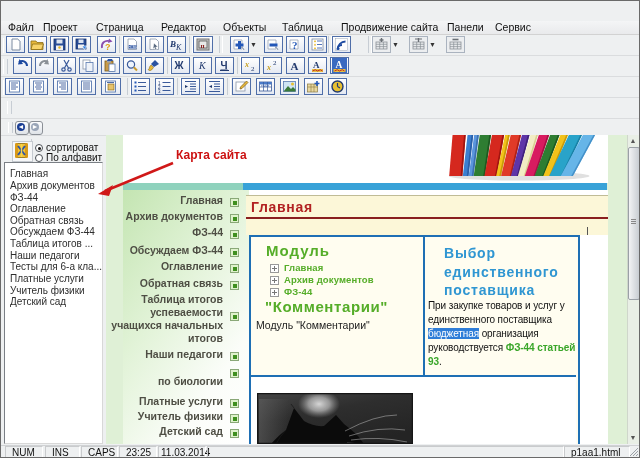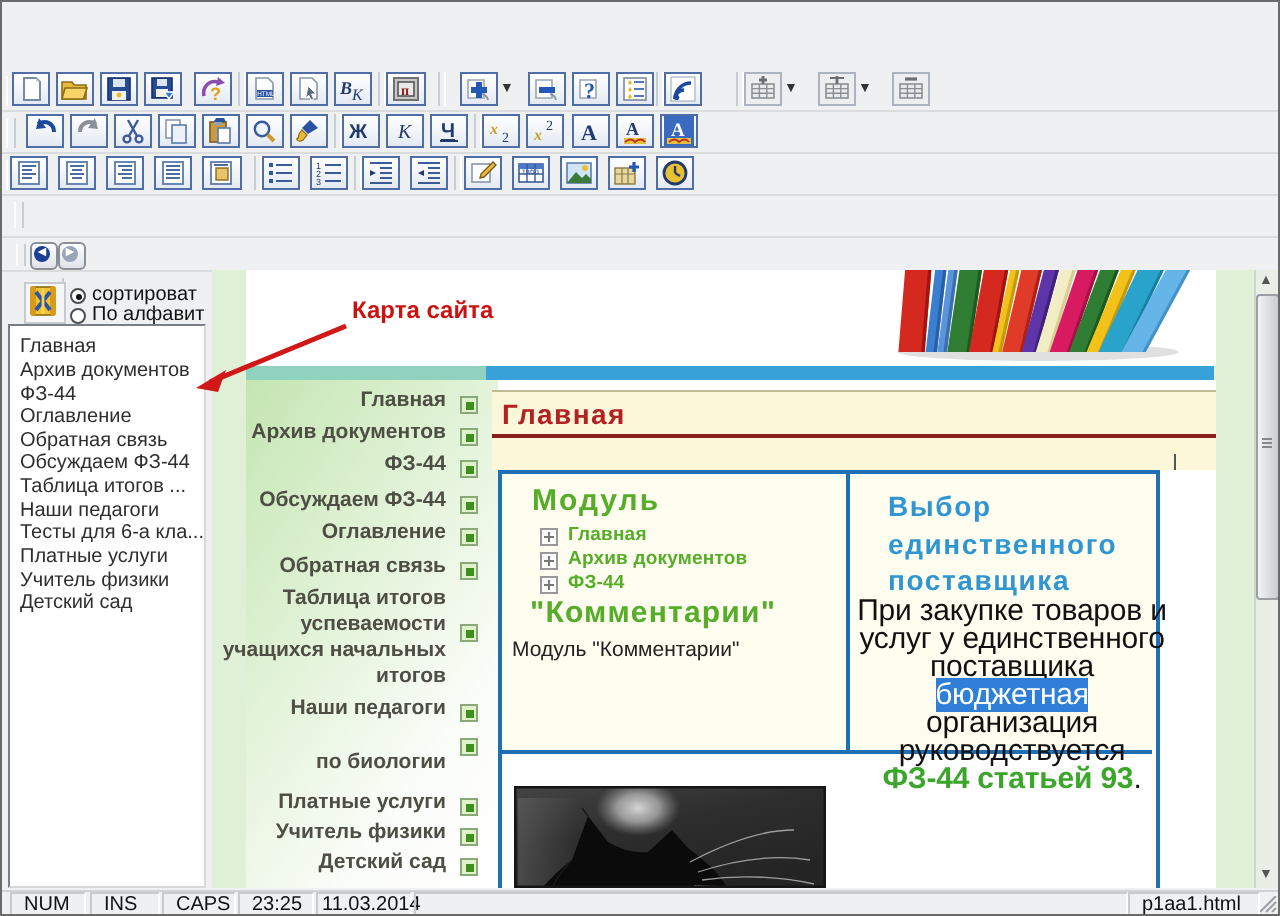--- a/index.html
+++ b/index.html
@@ -49,20 +49,31 @@
   .preview{position:absolute;left:105px;top:134px;width:533px;height:309px;background:#dff0d6;overflow:hidden;}
   .statusbar{position:absolute;left:0;top:444px;width:638px;height:12px;background:#eef0f1;border-top:1px solid #d0d2d4;font-size:10px;color:#111;}
   .scell{position:absolute;top:0px;height:11px;border-left:1px solid #c9cbcd;border-top:1px solid #c9cbcd;border-right:1px solid #fff;border-bottom:1px solid #fff;}
   .scell span{position:absolute;left:6px;top:0px;font-size:10px;}
 </style>
 </head>
 <body>
 <div class="win">
 
 
+  <div class="menubar">
+    <span style="left:7px">Файл</span>
+    <span style="left:42px">Проект</span>
+    <span style="left:95px">Страница</span>
+    <span style="left:160px">Редактор</span>
+    <span style="left:222px">Объекты</span>
+    <span style="left:281px">Таблица</span>
+    <span style="left:340px">Продвижение сайта</span>
+    <span style="left:446px">Панели</span>
+    <span style="left:494px">Сервис</span>
+  </div>
 
   <div class="tbrow" style="top:34px;height:20px;" id="tb1">
       <div class="grip" style="left:2px;top:3px;height:15px;"></div>
       <div class="tbtn" style="left:5px;top:1px;">
         <svg width="17" height="15" viewBox="0 0 17 15">
           <path d="M5 2 h6 l2 2 v9 h-8 z" fill="#fefefe" stroke="#7b8aa0" stroke-width="1"></path>
           <path d="M11 2 l2 2 h-2 z" fill="#c9d2de"></path>
         </svg>
       </div>
       <div class="tbtn" style="left:27px;top:1px;">
@@ -538,21 +549,21 @@
       <div class="abs" style="left:160px;top:107px;font-size:15px;font-weight:bold;color:#55ad28;letter-spacing:1px;">Модуль</div>
       <div class="abs tbox" style="left:164px;top:129px;"></div>
       <div class="abs" style="left:178px;top:127px;font-size:9.5px;font-weight:bold;color:#55ad28;letter-spacing:0.1px;">Главная</div>
       <div class="abs tbox" style="left:164px;top:141px;"></div>
       <div class="abs" style="left:178px;top:139px;font-size:9.5px;font-weight:bold;color:#55ad28;letter-spacing:0.1px;">Архив документов</div>
       <div class="abs tbox" style="left:164px;top:153px;"></div>
       <div class="abs" style="left:178px;top:151px;font-size:9.5px;font-weight:bold;color:#55ad28;letter-spacing:0.1px;">ФЗ-44</div>
       <div class="abs" style="left:159px;top:163px;font-size:15px;font-weight:bold;color:#55ad28;letter-spacing:0.6px;">"Комментарии"</div>
       <div class="abs" style="left:150px;top:184px;font-size:10.5px;color:#222;">Модуль "Комментарии"</div>
       <div class="abs" style="left:338px;top:109px;font-size:14px;font-weight:bold;color:#2f96d2;line-height:18.5px;letter-spacing:0.8px;">Выбор<br>единственного<br>поставщика</div>
-      <div class="abs" style="left:322px;top:164px;font-size:15px;color:#111;line-height:14px;width:156px;letter-spacing:-0.1px;text-align:center;">При закупке товаров и услуг у единственного поставщика <span style="background:#2f7ed8;color:#fff;">бюджетная</span> организация руководствуется <b style="color:#3aa62a;">ФЗ-44 статьей 93</b>.</div>
+      <div class="abs" style="left:322px;top:164px;font-size:10px;color:#111;line-height:14px;width:156px;letter-spacing:-0.1px;">При закупке товаров и услуг у единственного поставщика <span style="background:#2f7ed8;color:#fff;">бюджетная</span> организация руководствуется <b style="color:#3aa62a;">ФЗ-44 статьей 93</b>.</div>
       <svg class="abs" style="left:151px;top:258px" width="156" height="51" viewBox="0 0 156 51">
         <defs>
           <linearGradient id="catg" x1="0" y1="0" x2="0.6" y2="1">
             <stop offset="0" stop-color="#454545"></stop>
             <stop offset="0.45" stop-color="#2e2e2e"></stop>
             <stop offset="1" stop-color="#242424"></stop>
           </linearGradient>
           <radialGradient id="blob" cx="0.5" cy="0.5" r="0.5">
             <stop offset="0" stop-color="#d6d6d6"></stop>
             <stop offset="0.5" stop-color="#a8a8a8" stop-opacity="0.85"></stop>

